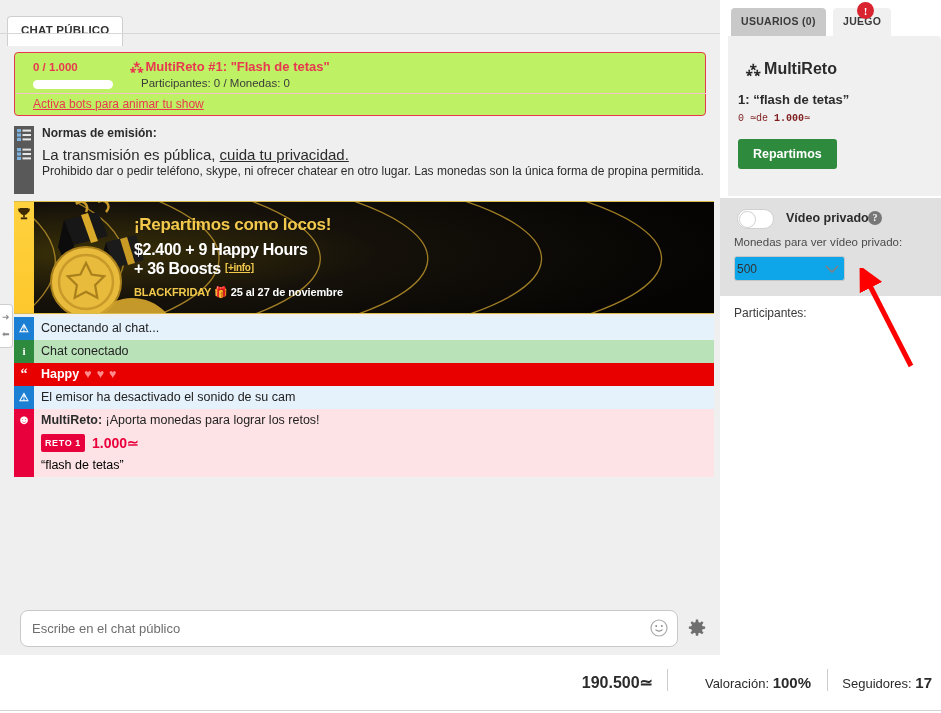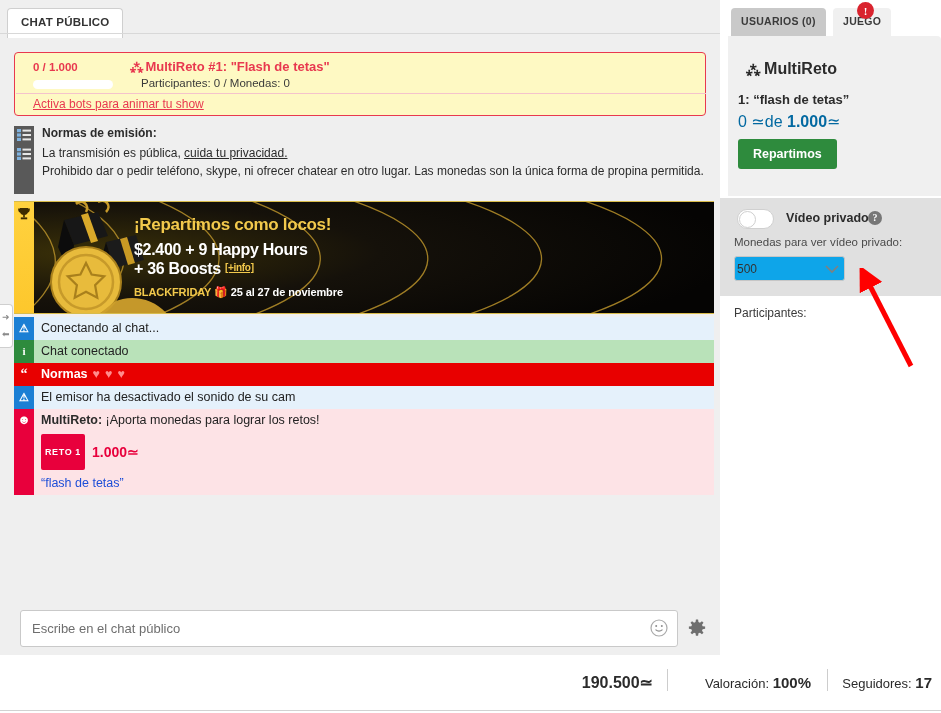--- a/index.html
+++ b/index.html
@@ -8,53 +8,53 @@
     width: 941px; height: 713px;
     background: #ffffff;
     font-family: "Liberation Sans", sans-serif;
     overflow: hidden;
   }
   #root { position: relative; width: 941px; height: 713px; background:#fff; }
 
   
   #chat-col { position:absolute; left:0; top:0; width:720px; height:655px; background:#efefef; }
 
-  .tabbar { position:absolute; left:0; top:4px; width:720px; height:34px; background:#efefef; }
+  .tabbar { position:absolute; left:0; top:12px; width:720px; height:34px; background:#efefef; }
   .tab-chat {
     position:absolute; left:7px; top:4px; height:30px;
     padding:7px 13px 0 13px;
     background:#ffffff;
     border:1px solid #cfcfcf; border-bottom:none;
     border-radius:4px 4px 0 0;
     font-size:11.5px; font-weight:bold; color:#333; letter-spacing:.2px;
   }
   .tabbar-line { position:absolute; left:0; top:33px; width:720px; height:1px; background:#d8d8d8; }
 
   
   .reto-box {
     position:absolute; left:14px; top:52px; width:692px; height:64px;
-    background:#fef9c3; border:1px solid #e8384f; border-radius:4px;
+    background:#bef264; border:1px solid #e8384f; border-radius:4px;
   }
   .reto-count { position:absolute; left:18px; top:8px; font-size:11.5px; color:#e8384f; font-weight:bold; }
   .reto-bar { position:absolute; left:18px; top:27px; width:80px; height:9px; background:#ffffff; border-radius:5px; }
   .reto-title { position:absolute; left:115px; top:5px; font-size:13px; font-weight:bold; color:#e8384f; white-space:nowrap; }
   .reto-title .tri { font-size:12px; letter-spacing:-1px; margin-right:3px; }
   .reto-sub { position:absolute; left:126px; top:24px; font-size:11.5px; color:#3a3a3a; font-weight:normal; }
   .reto-sep { position:absolute; left:1px; top:40px; width:690px; height:1px; background:#f4c3cc; }
   .reto-link {
     position:absolute; left:18px; top:44px; font-size:12px; color:#e8384f;
     text-decoration:underline; cursor:pointer;
   }
 
   
   .normas { position:absolute; left:14px; top:126px; width:700px; height:68px; }
   .normas-gutter { position:absolute; left:0; top:0; width:20px; height:68px; background:#595959; }
   .gicon { position:absolute; left:3px; width:14px; height:12px; }
   .normas-t1 { position:absolute; left:28px; top:0px; font-size:12px; font-weight:bold; color:#2b2b2b; }
-  .normas-t2 { position:absolute; left:28px; top:20px; font-size:12px; color:#2b2b2b; }
+  .normas-t2 { position:absolute; left:28px; top:20px; font-size:15px; color:#2b2b2b; }
   .normas-t2 u { text-decoration:underline; cursor:pointer; }
   .normas-t3 { position:absolute; left:28px; top:38px; font-size:12px; color:#2b2b2b; white-space:nowrap; }
 
   
   .banner { position:absolute; left:14px; top:201px; width:700px; height:113px; overflow:hidden;
             border-top:1px solid #d8bb4a; border-bottom:1px solid #d8bb4a; }
   .banner-gutter { position:absolute; left:0; top:0; width:20px; height:113px;
                    background:linear-gradient(180deg,#ffd23f 0%,#fdc72c 100%); z-index:4;}
   .banner-gutter svg { position:absolute; left:3px; top:5px; }
   .banner-art { position:absolute; left:20px; top:0; width:680px; height:113px; background:#0a0905; }
@@ -78,36 +78,36 @@
   .m-info { background:#e5f1fb; }
   .m-ok   { background:#b9e2b9; }
   .m-topic{ background:#e80000; }
   .m-reto { background:#fde3e6; }
 
   .topic-txt { color:#ffffff; font-weight:bold; font-size:12.5px; }
   .topic-txt .hrt { color:#ff8d8d; margin-left:5px; }
   .reto-name { font-weight:bold; color:#2b2b2b; }
   .retoline { margin-top:6px; }
   .reto-badge { display:inline-block; background:#e8003c; color:#fff; font-size:9px; font-weight:bold;
-                padding:10px 4px; border-radius:2px; letter-spacing:.6px; vertical-align:2px; }
+                padding:1px 4px; border-radius:2px; letter-spacing:.6px; vertical-align:2px; }
   .reto-amt { color:#e8003c; font-weight:bold; font-size:14px; margin-left:7px; }
-  .reto-quote { color:#1d4ed8; font-size:12.5px; margin-top:5px; }
+  .reto-quote { color:#000000; font-size:12.5px; margin-top:5px; }
 
   
   .collapse {
     position:absolute; left:0; top:304px; width:13px; height:44px;
     background:#fff; border:1px solid #cfcfcf; border-left:none; border-radius:0 4px 4px 0;
   }
   .collapse span { position:absolute; left:2px; font-size:9px; color:#8a8a8a; line-height:1; }
 
   
   .inputrow { position:absolute; left:0; top:603px; width:720px; height:52px; background:#efefef; }
   .chat-input {
     position:absolute; left:20px; top:7px; width:658px; height:37px;
-    background:#fff; border:1px solid #c9c9c9; border-radius:3px;
+    background:#fff; border:1px solid #c9c9c9; border-radius:8px;
     font-family:"Liberation Sans", sans-serif; font-size:13px; color:#333; padding:0 34px 0 11px;
   }
   .chat-input::placeholder { color:#6e6e6e; }
   .emoji-btn { position:absolute; left:650px; top:16px; width:18px; height:18px; cursor:pointer; }
   .gear-btn { position:absolute; left:688px; top:16px; width:18px; height:18px; cursor:pointer; }
 
   
   #right-col { position:absolute; left:720px; top:0; width:221px; height:655px; background:#ffffff; }
   .rtabs { position:absolute; left:0; top:0; width:221px; height:36px; background:#fff; }
   .rtab {
@@ -121,21 +121,21 @@
     position:absolute; left:137px; top:2px; width:17px; height:17px; border-radius:50%;
     background:#d9232e; color:#fff; font-size:11px; font-weight:bold;
     display:flex; align-items:center; justify-content:center;
     font-family:"Liberation Serif", serif;
   }
   .rbody { position:absolute; left:8px; top:36px; width:213px; height:160px; background:#f0f0f0;
            border-radius:0 4px 0 0; }
   .mr-title { position:absolute; left:18px; top:24px; font-size:16px; font-weight:bold; color:#2b2b2b; }
   .mr-title .tri { font-size:13px; letter-spacing:-1.5px; margin-right:5px; color:#2b2b2b; }
   .mr-l1 { position:absolute; left:10px; top:56px; font-size:13px; font-weight:bold; color:#2b2b2b; }
-  .mr-l2 { position:absolute; left:10px; top:76px; font-size:16px; color:#0369a1; }
+  .mr-l2 { position:absolute; left:10px; top:76px; font-size:10px; color:#7f1d1d;font-family:Liberation Mono, monospace; }
   .mr-l2 b { font-weight:bold; }
   .mr-btn {
     position:absolute; left:10px; top:103px; padding:8px 15px;
     background:#2e8b3d; color:#fff; font-size:12.5px; font-weight:bold;
     border:none; border-radius:3px; cursor:pointer;
     font-family:"Liberation Sans", sans-serif;
   }
 
   .privbox { position:absolute; left:0; top:198px; width:221px; height:98px; background:#e0e0e0; }
   .toggle { position:absolute; left:17px; top:11px; width:37px; height:20px; background:#fff;
@@ -297,21 +297,21 @@
           <div class="sq" style="background:#2e8b3d">i</div>
         </div>
         <div class="msg-tx">Chat conectado</div>
       </div>
 
       <div class="msg m-topic">
         <div class="msg-ic" style="background:#e80000">
           <div class="sq" style="background:#e80000;font-size:14px;align-items:flex-start;">“</div>
         </div>
         <div class="msg-tx topic-txt">
-          <span>Normas</span><span class="hrt">♥</span><span class="hrt">♥</span><span class="hrt">♥</span>
+          <span>Happy</span><span class="hrt">♥</span><span class="hrt">♥</span><span class="hrt">♥</span>
         </div>
       </div>
 
       <div class="msg m-info">
         <div class="msg-ic" style="background:#1b7fd4">
           <div class="sq" style="background:#1b7fd4">⚠</div>
         </div>
         <div class="msg-tx">El emisor ha desactivado el sonido de su cam</div>
       </div>
 

